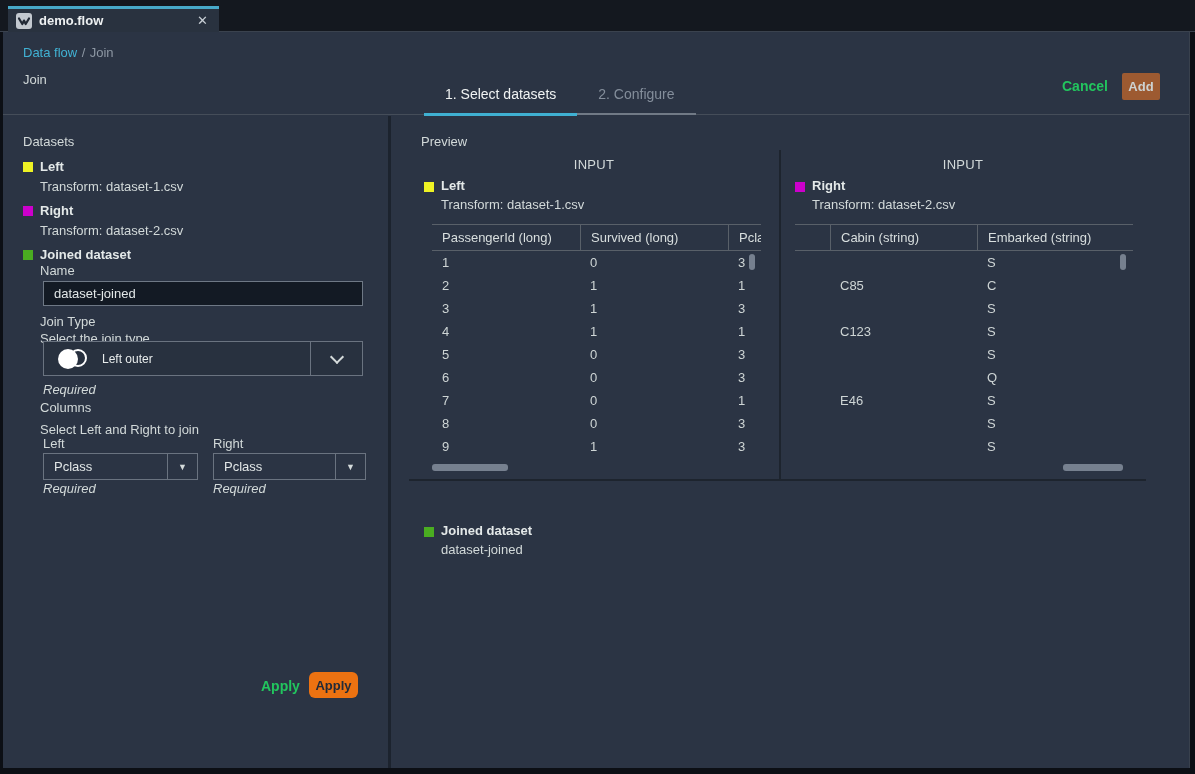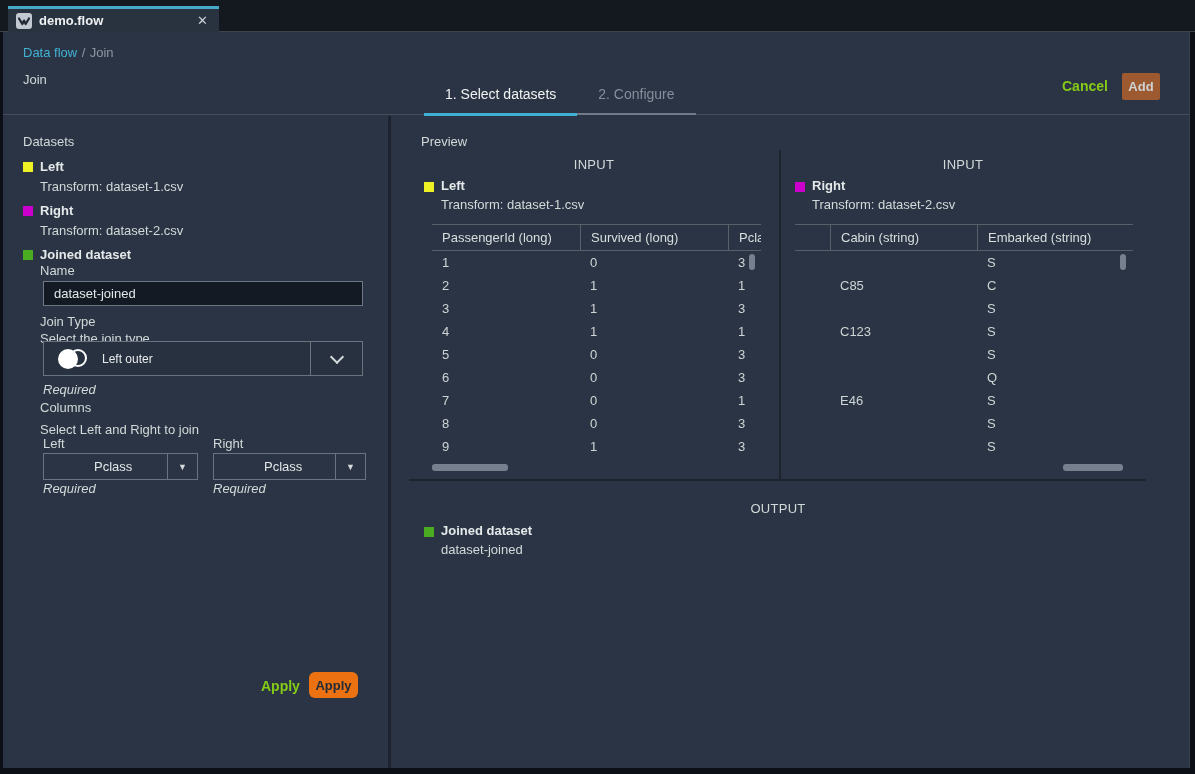--- a/index.html
+++ b/index.html
@@ -25,38 +25,38 @@
   .sq { width:10px; height:10px; display:inline-block; }
 
   
   .header { position:absolute; left:0; top:0; width:100%; height:83px; border-bottom:1px solid #454d59; }
   .crumb-link { color:#41b2d4; font-size:13px; cursor:pointer; }
   .crumb-sep, .crumb-cur { color:#8d97a3; font-size:13px; }
   .steps { position:absolute; left:421px; bottom:-2px; display:flex;justify-content:center; }
   .step { font-size:14px; padding:0 21px 11px 21px; cursor:pointer; }
   .step.active { color:#f0f3f3; font-weight:500; border-bottom:3px solid #3fb0d2; }
   .step.inactive { color:#848e9b; border-bottom:2px solid #717a86; margin-bottom:1px; }
-  .btn-text { font-size:14px; font-weight:700; color:#84cc16; cursor:pointer; }
+  .btn-text { font-size:14px; font-weight:700; color:#22c55e; cursor:pointer; }
   .btn-add { width:38px; height:27px; background:#9d5a31; border:none; border-radius:2px;
              color:#cdd2d2; font-size:13px; font-weight:700; cursor:pointer; }
   .btn-apply { width:49px; height:26px; background:#ec7211; border:none; border-radius:6px;
                color:#222b38; font-size:13px; font-weight:700; cursor:pointer; }
 
   
   .txtinput { width:320px; height:25px; background:#131a24; border:1px solid #6e7885; color:#e2e7e7;
               font-size:13px; padding:0 10px; font-family:inherit; }
   .joinselect { width:320px; height:35px; background:#28313f; border:1px solid #6a7380;
                 display:flex; align-items:center; cursor:pointer; }
   .venn { position:relative; width:32px; height:22px; margin-left:14px; }
   .venn .c1 { position:absolute; left:0; top:1px; width:20px; height:20px; border-radius:50%; background:#fff; z-index:2; }
   .venn .c2 { position:absolute; left:11px; top:1px; width:18px; height:18px; border-radius:50%; border:2px solid #fff; z-index:1; }
   .joinselect .jlabel { font-size:12px; color:#e8ecec; margin-left:12px; flex:1; }
   .joinselect .caretzone { width:52px; height:100%; border-left:1px solid #6a7380; display:flex; align-items:center; justify-content:center; }
   .chev { width:10px; height:10px; border-right:2px solid #d5dbdb; border-bottom:2px solid #d5dbdb; transform:rotate(45deg); margin-top:-4px; }
-  .dropdown { height:27px; background:#2b3444; border:1px solid #6a7380; display:flex; align-items:center; cursor:pointer;padding-left:40px; }
+  .dropdown { height:27px; background:#2b3444; border:1px solid #6a7380; display:flex; align-items:center; cursor:pointer; }
   .dropdown .dlabel { font-size:13px; color:#e2e7e7; padding-left:10px; flex:1; }
   .dropdown .dcaret { width:30px; height:100%; border-left:1px solid #6a7380; display:flex; align-items:center; justify-content:center;
                       font-size:9px; color:#d5dbdb; }
 
   
   .vdivider { position:absolute; left:776px; top:118px; width:2px; height:330px; background:#1d242e; }
   .outline { position:absolute; left:406px; top:447px; width:737px; height:2px; background:#1d242e; }
   .ptable { position:absolute; overflow:hidden; }
   .thead { display:grid; height:27px; border-top:1px solid #596069; border-bottom:1px solid #596069; align-items:center; }
   .thead .hcell { font-size:13px; color:#d9dfdf; padding-left:10px; height:100%; display:flex; align-items:center;
@@ -282,19 +282,18 @@
           <div class="trow grid-right">
             <div class="tcell"></div>
             <div class="tcell"></div>
             <div class="tcell">S</div>
           </div>
         </div>
     </div>
     <div class="thumb-v" style="left:1117px; top:222px;"></div>
     <div class="thumb-h" style="left:1060px; top:432px; width:60px;"></div>
 
-    <div class="abs secttl" style="left:406px; top:469px; width:738px;">OUTPUT</div>
     <span class="abs sq" style="left: 421px; top: 495px; background: rgb(74, 173, 33);"></span>
     <div class="abs boldlbl" style="left:438px; top:491px;">Joined dataset</div>
     <div class="abs lbl" style="left:438px; top:510px;">dataset-joined</div>
 
   </div>
 </div>
 
 </body></html>

